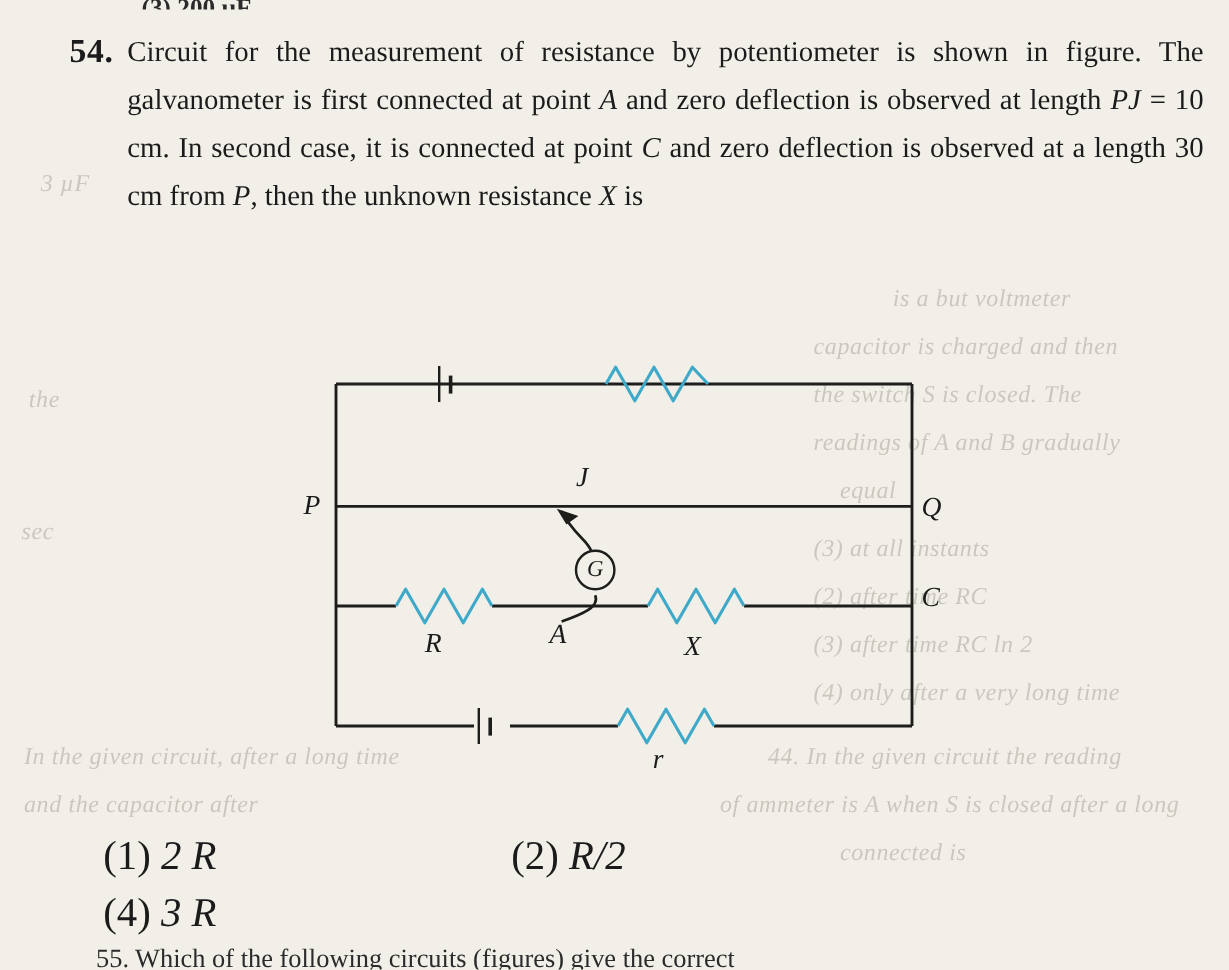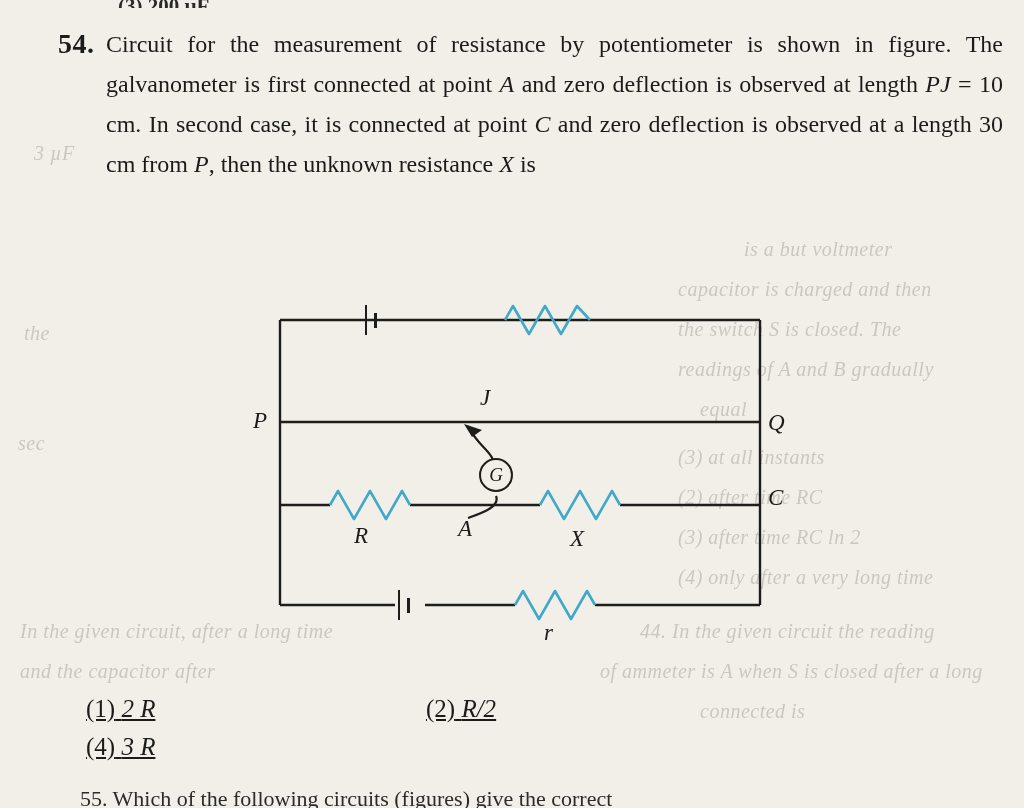--- a/index.html
+++ b/index.html
@@ -132,22 +132,21 @@
     height: 360px;
     overflow: visible;
   }
 
   
   .options {
     position: absolute;
     left: 86px;
     top: 695px;
     width: 700px;
-    font-size: 25px;
-    text-decoration: underline;
+    font-size: 34px;
   }
   .opt-row {
     display: flex;
     margin-bottom: 10px;
   }
   .opt {
     width: 340px;
   }
   .opt i { font-style: italic; }
 

